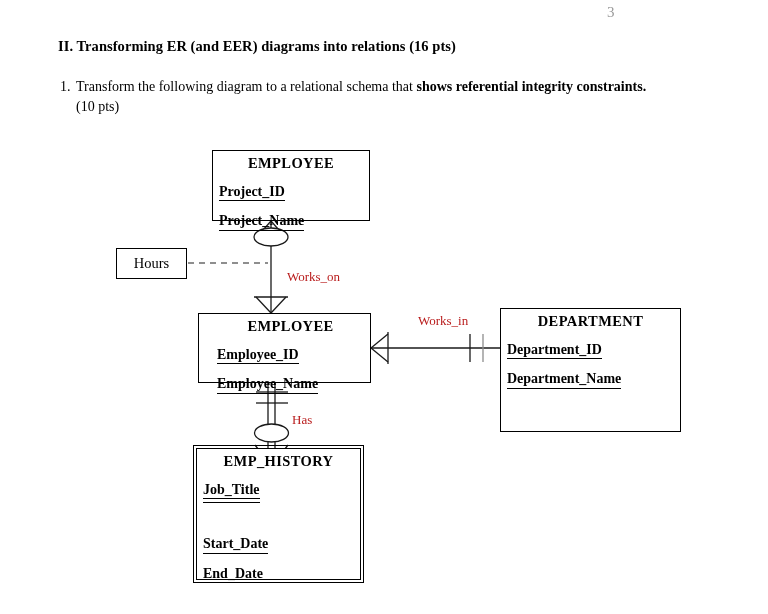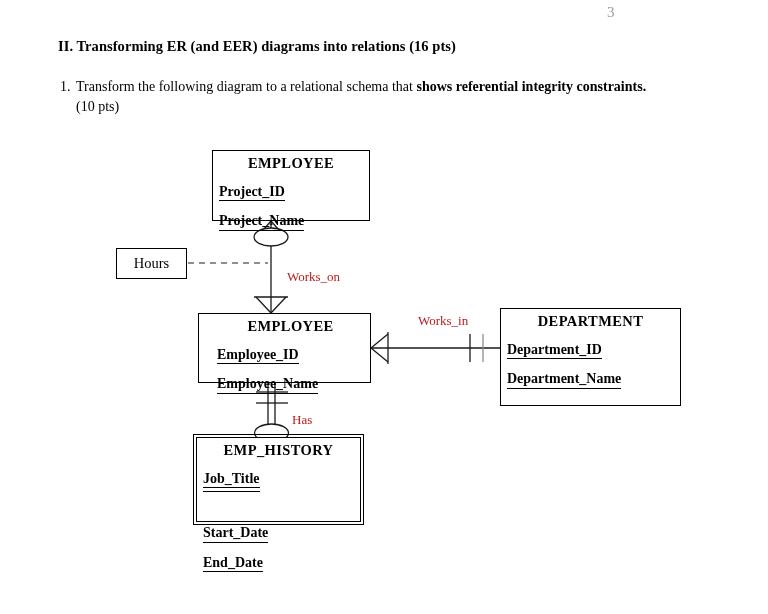--- a/index.html
+++ b/index.html
@@ -237,33 +237,33 @@
       <ul class="attr-list">
         <li class="attr key">
           <span class="txt">Employee_ID</span><span class="squiggle"></span>
         </li>
         <li class="attr plain">
           <span class="txt">Employee_Name</span><span class="squiggle"></span>
         </li>
       </ul>
     </div>
 
-    <div class="entity" style="left:500px; top:308px; width:181px; height:98px;">
+    <div class="entity" style="left:500px; top:308px; width:181px; height:124px;">
       <span class="ename">DEPARTMENT</span>
       <ul class="attr-list">
         <li class="attr key">
           <span class="txt">Department_ID</span><span class="squiggle"></span>
         </li>
         <li class="attr plain">
           <span class="txt">Department_Name</span><span class="squiggle"></span>
         </li>
       </ul>
     </div>
 
-    <div class="entity weak" style="left:196px; top:437px; width:165px; height:85px;">
+    <div class="entity weak" style="left:196px; top:448px; width:165px; height:132px;">
       <span class="ename">EMP_HISTORY</span>
       <ul class="attr-list">
         <li class="attr partial-key">
           <span class="txt">Job_Title</span><span class="squiggle"></span>
         </li>
         <li class="attr spacer"></li>
         <li class="attr key">
           <span class="txt">Start_Date</span><span class="squiggle"></span>
         </li>
         <li class="attr key">

